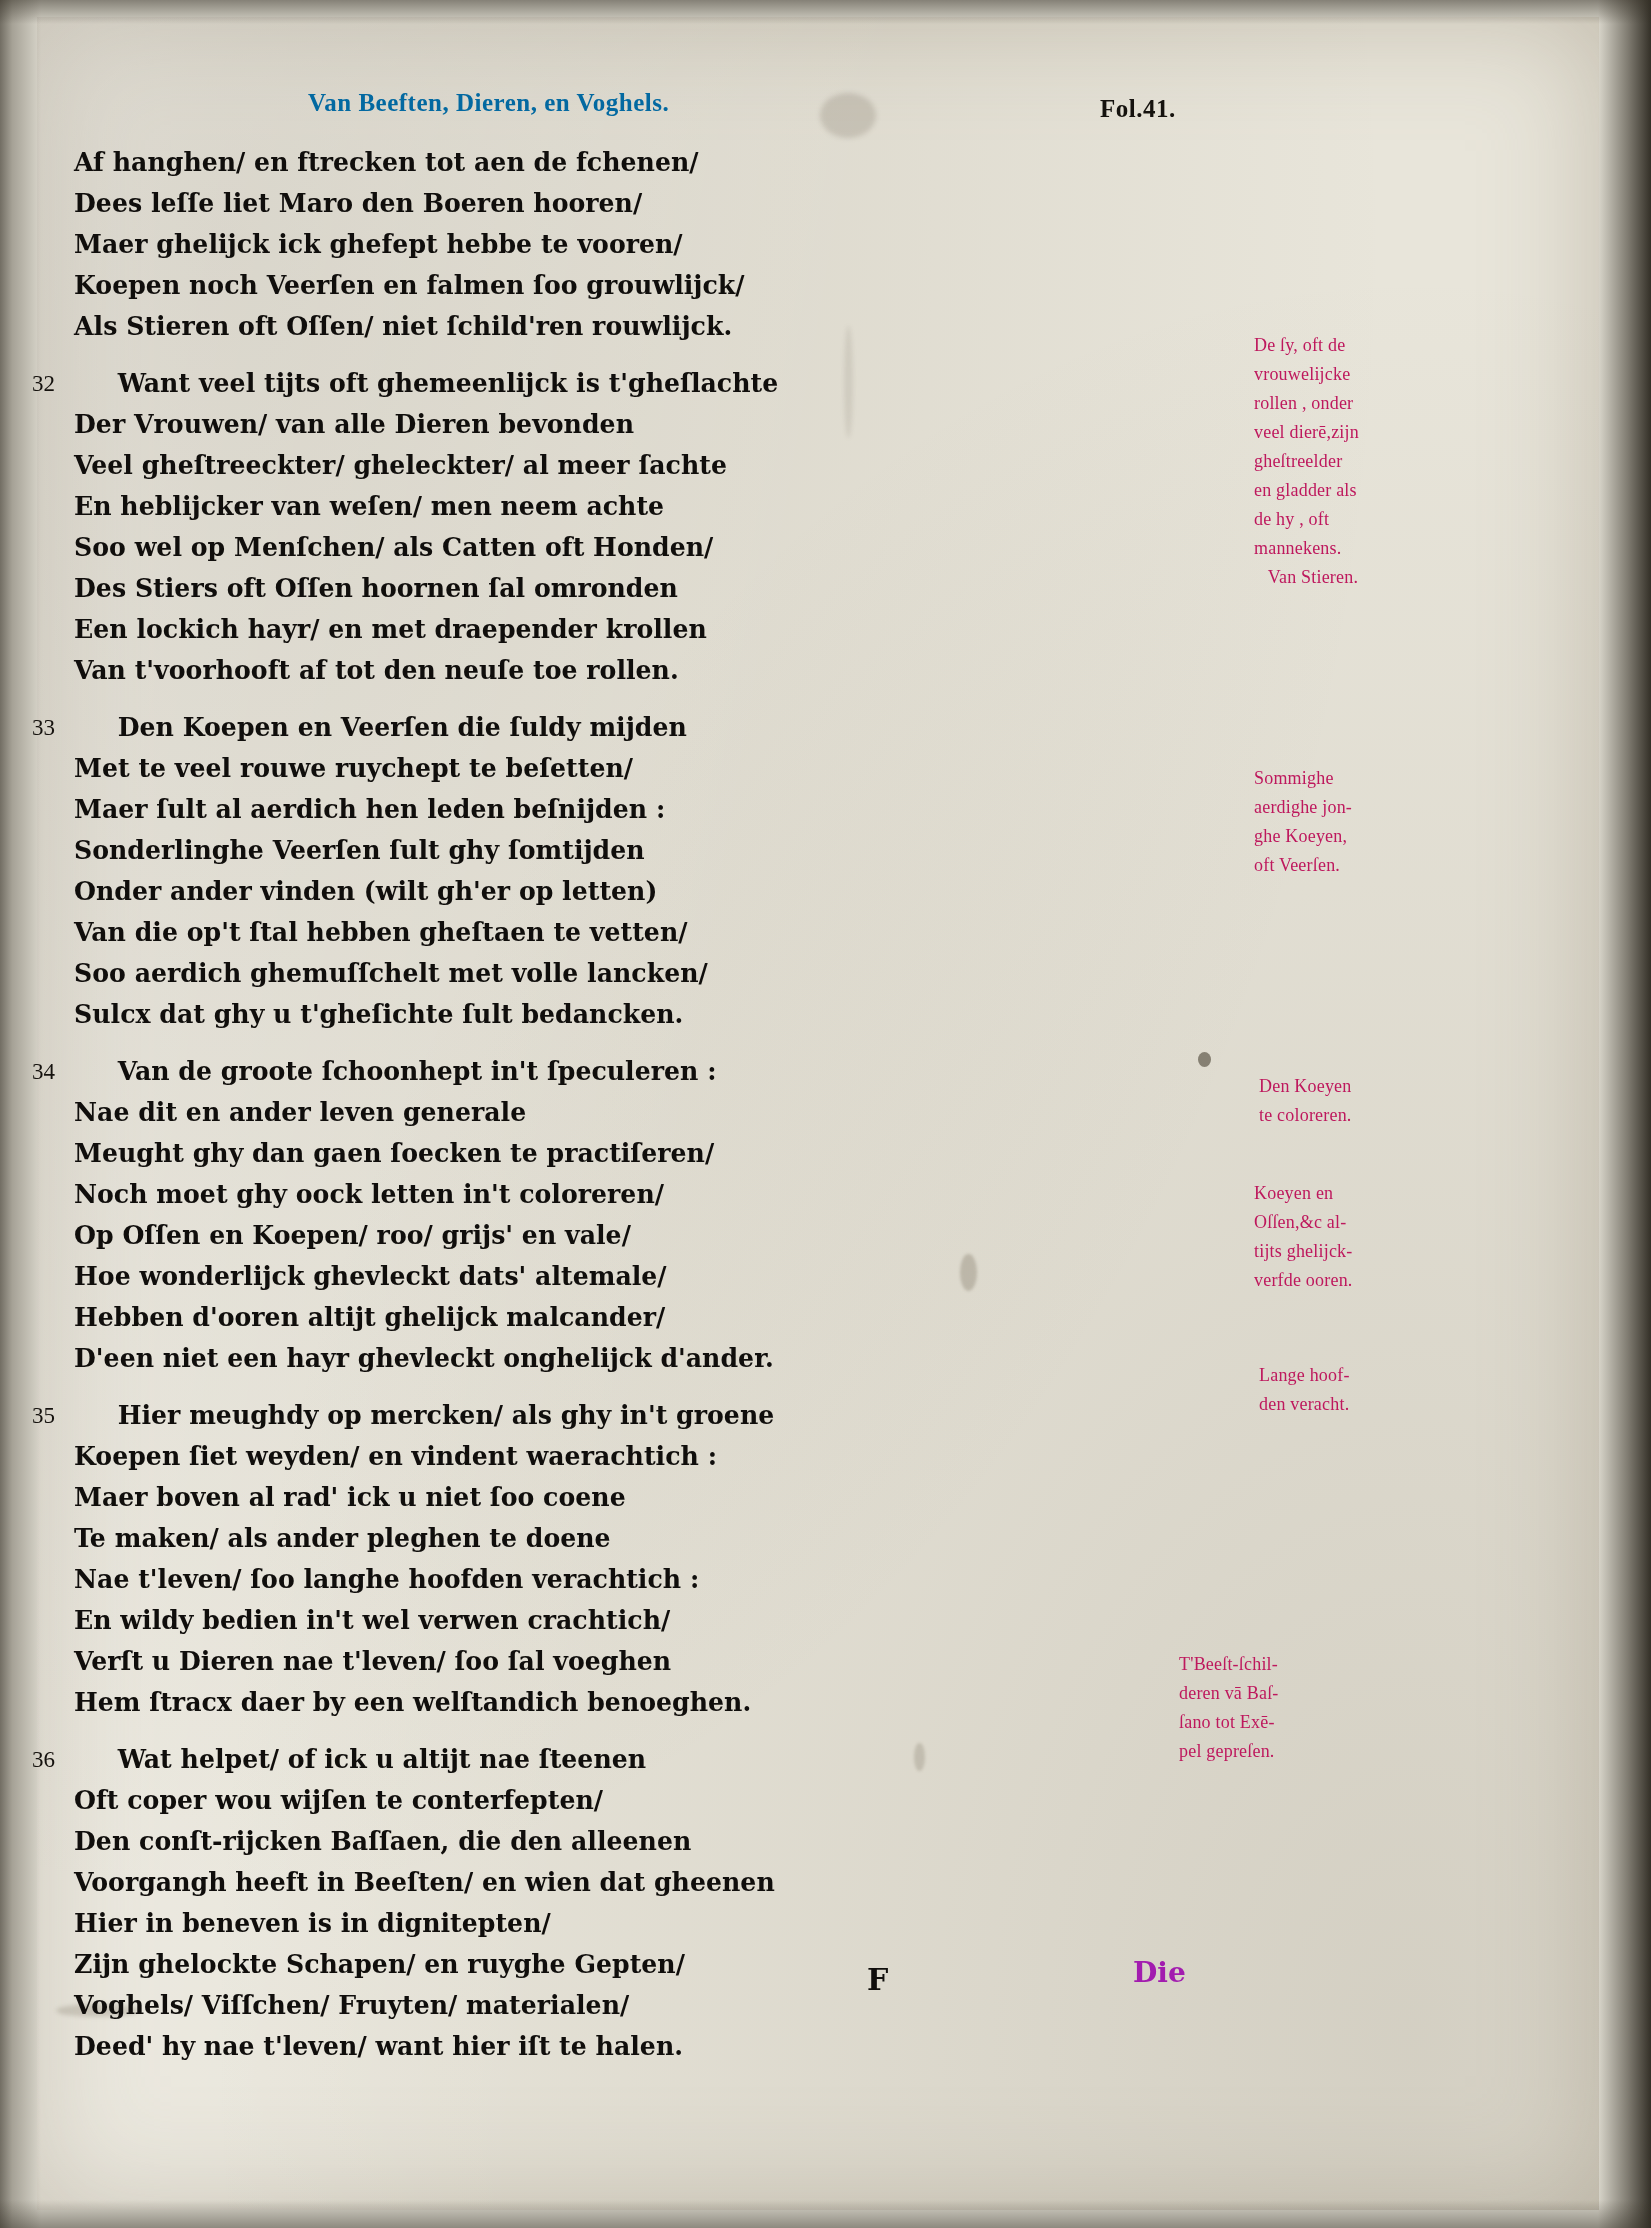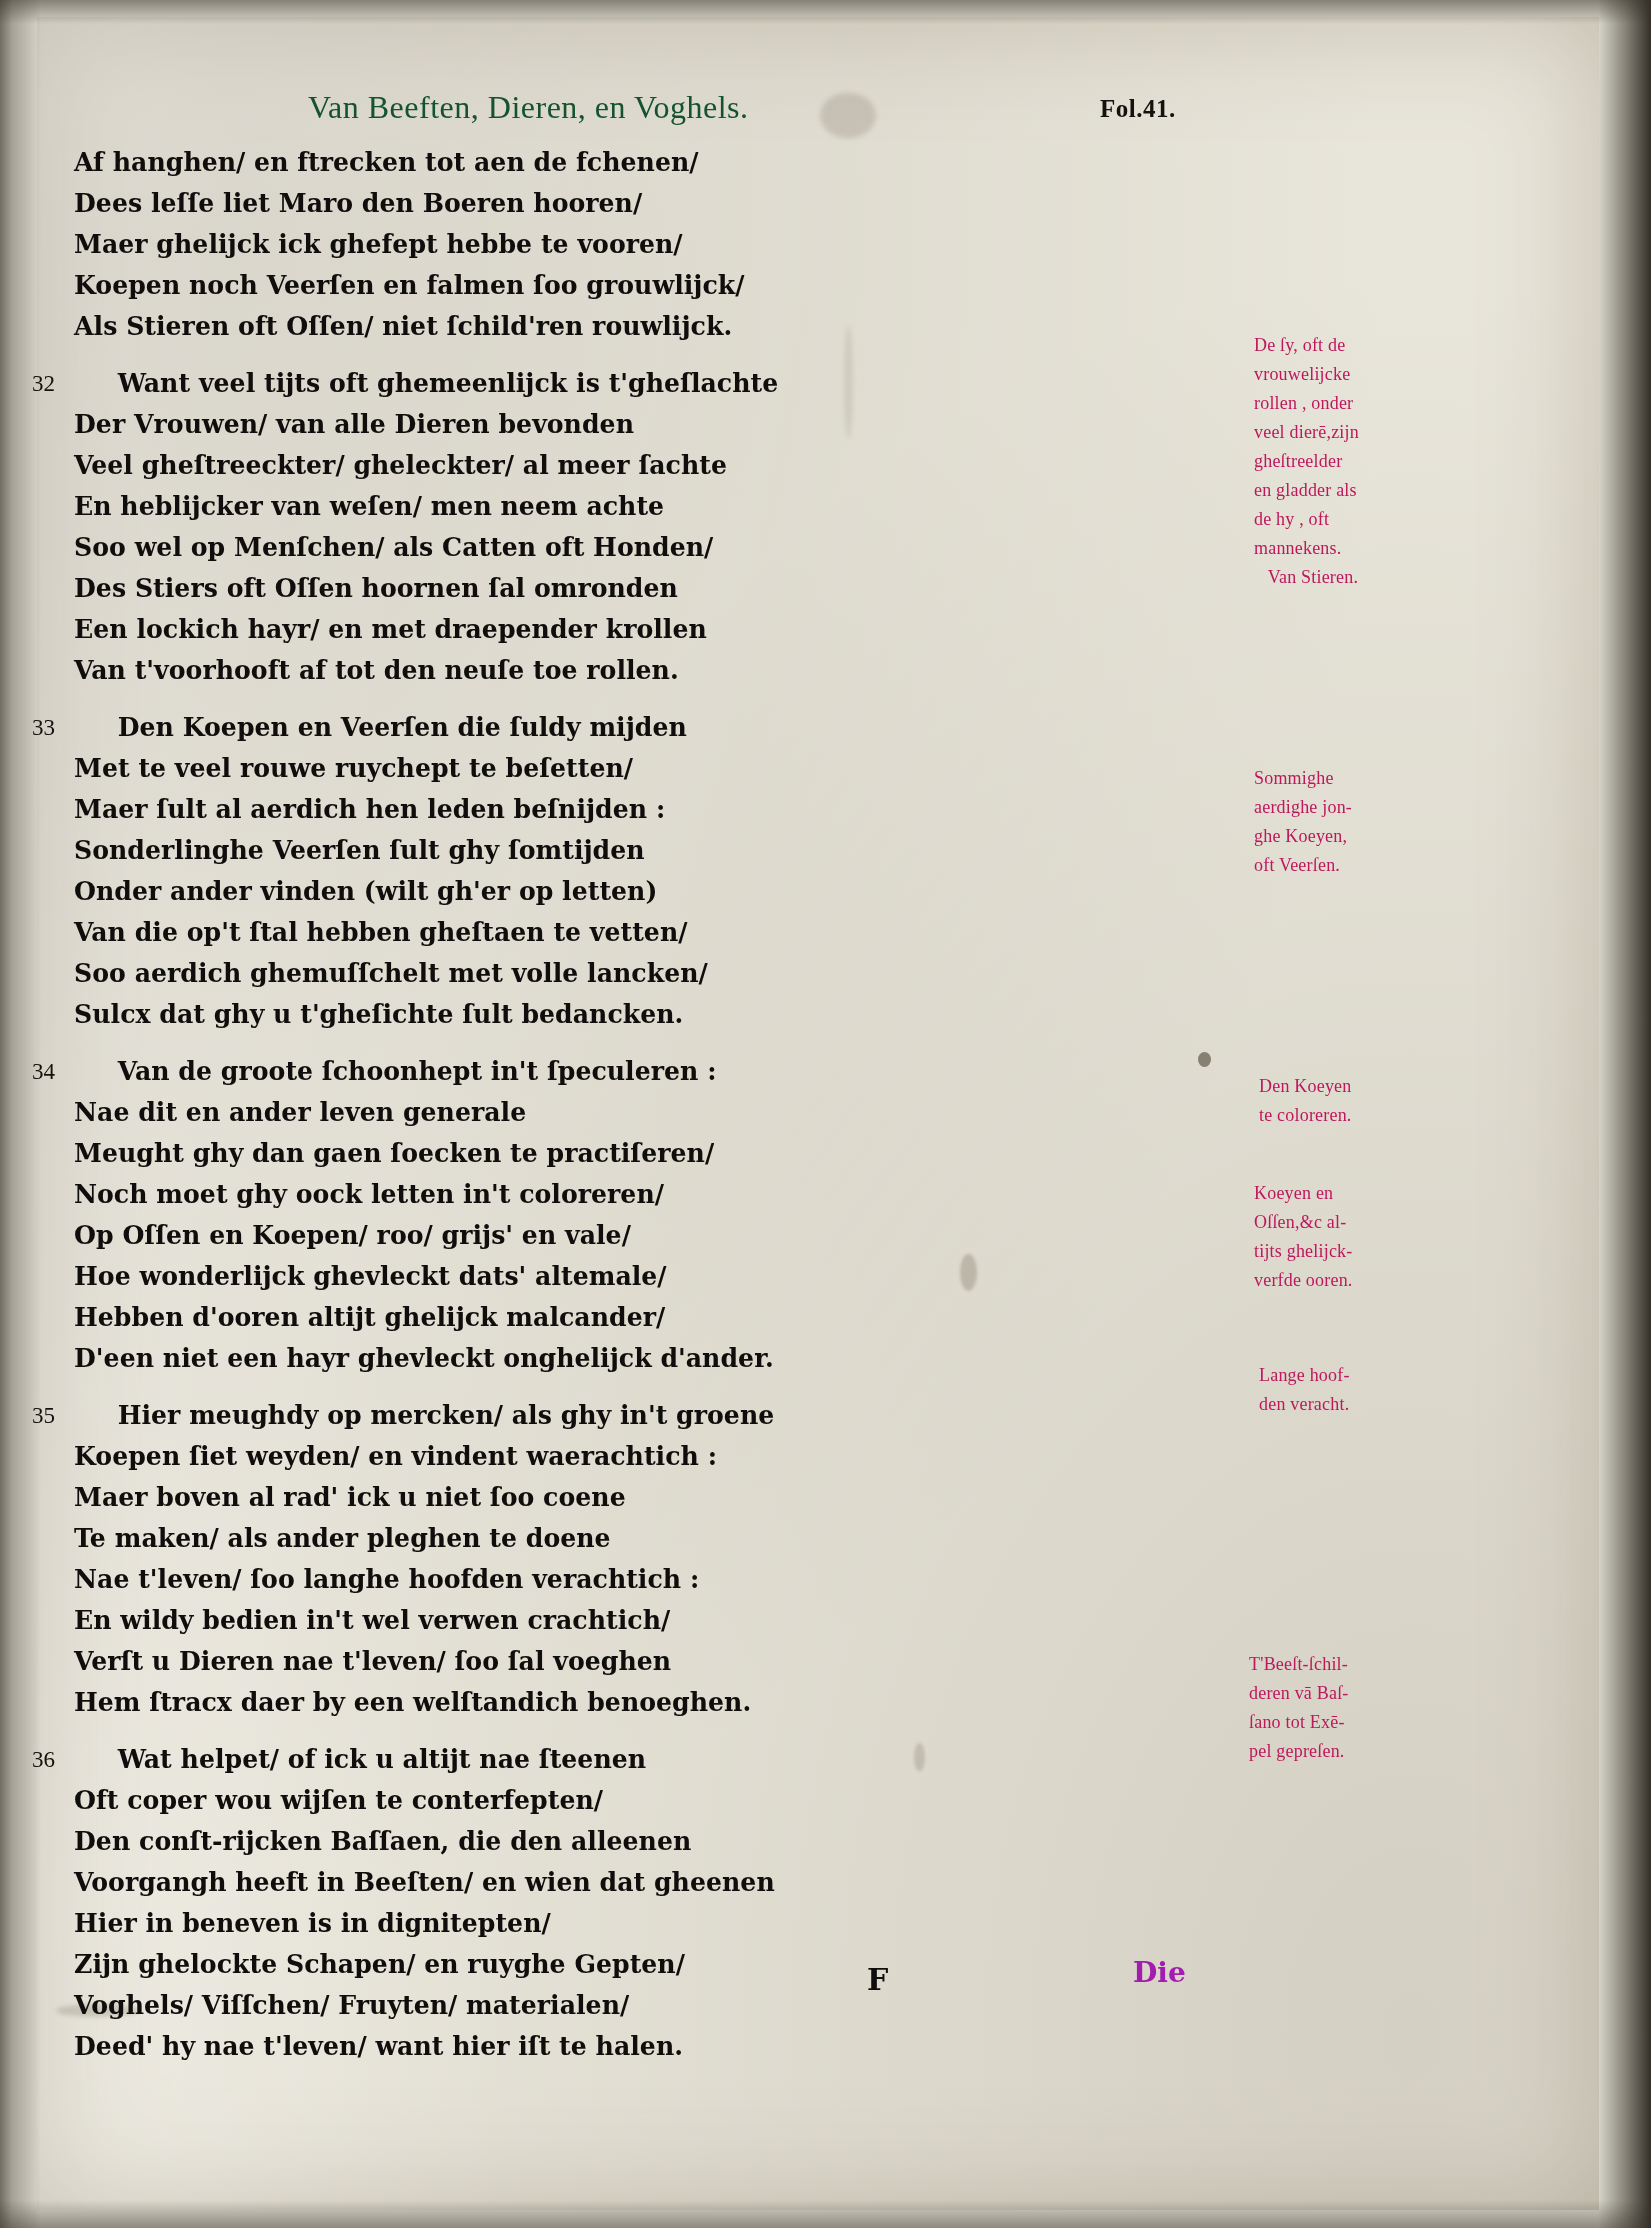--- a/index.html
+++ b/index.html
@@ -42,24 +42,24 @@
     position:absolute;left:0;bottom:0;right:0;height:28px;
     background:linear-gradient(to bottom, rgba(60,55,45,0), rgba(50,45,35,.45));
   }
 
   
   #header{
     position:absolute;left:0;top:89px;width:1562px;
   }
   #running-title{
     position:absolute;left:308px;top:0;
-    font-size:32px;
+    font-size:25px;
     font-family:"Liberation Serif", serif;
-    font-weight:400;
-    color:#14532d;
+    font-weight:700;
+    color:#0369a1;
     letter-spacing:0.5px;
   }
   #folio{
     position:absolute;left:1100px;top:6px;
     font-size:25px;
     font-family:"Liberation Serif", serif;
     font-weight:700;
     color:#15120e;
     letter-spacing:0.5px;
   }
@@ -226,21 +226,21 @@
       <div class="note" style="left: 1254px; top: 1179px;">
         <span class="ln">Koeyen en</span>
         <span class="ln">Oſſen,&amp;c al-</span>
         <span class="ln">tijts ghelijck-</span>
         <span class="ln">verfde ooren.</span>
       </div>
       <div class="note" style="left: 1259px; top: 1361px;">
         <span class="ln">Lange hoof-</span>
         <span class="ln">den veracht.</span>
       </div>
-      <div class="note" style="left: 1249px; top: 1650px;">
+      <div class="note" style="left: 1179px; top: 1650px;">
         <span class="ln">T'Beeſt-ſchil-</span>
         <span class="ln">deren vā Baſ-</span>
         <span class="ln">ſano tot Exē-</span>
         <span class="ln">pel gepreſen.</span>
       </div>
     </div>
 
   <div id="signature">F</div>
   <div id="catchword">Die</div>
 

